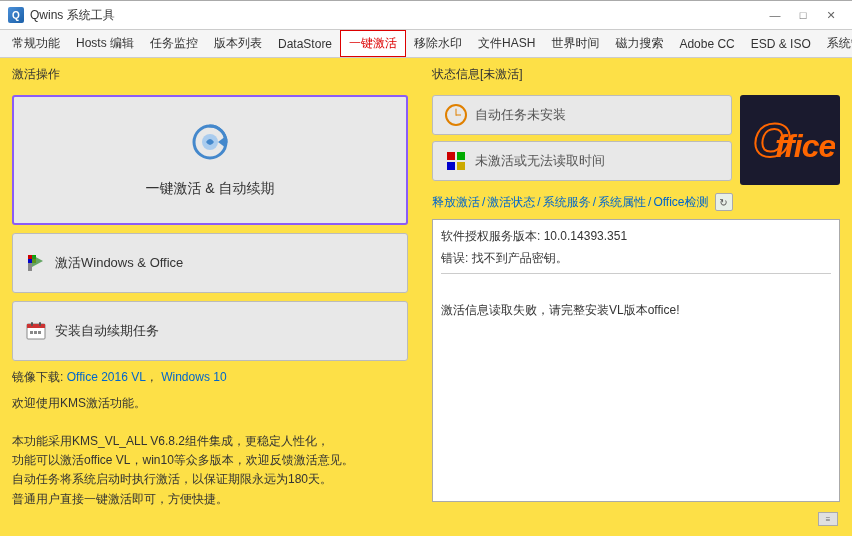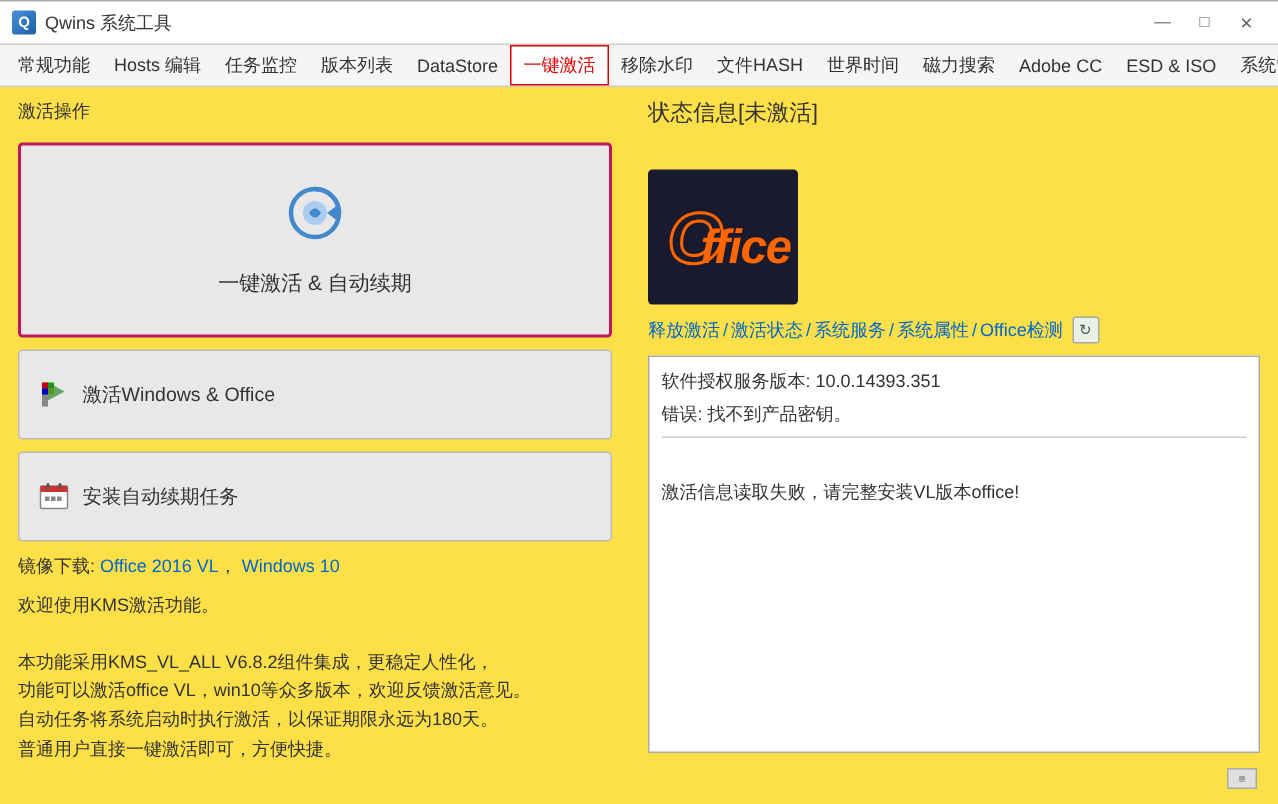--- a/index.html
+++ b/index.html
@@ -92,21 +92,21 @@
       display: flex;
       flex-direction: column;
       gap: 8px;
     }
     .section-title {
       font-size: 12px;
       color: #333;
       margin-bottom: 4px;
     }
     .activate-box {
-      border: 2px solid #be185d;
+      border: 2px solid #8b5cf6;
       background: #e8e8e8;
       border-radius: 3px;
       display: flex;
       flex-direction: column;
       align-items: center;
       justify-content: center;
       padding: 18px;
       cursor: pointer;
       gap: 18px;
       height: 142px;
@@ -151,23 +151,23 @@
 
     
     .right-panel {
       flex: 1;
       padding: 8px 12px;
       display: flex;
       flex-direction: column;
       gap: 8px;
     }
     .status-header {
-      font-size: 15px;
-      color: #333;
-      margin-bottom: 20px;
+      font-size: 12px;
+      color: #333;
+      margin-bottom: 4px;
     }
 
     .status-btn {
       background: #e8e8e8;
       border: 1px solid #bbb;
       border-radius: 3px;
       padding: 8px 12px;
       display: flex;
       align-items: center;
       gap: 8px;
@@ -374,20 +374,37 @@
       <br>
       <p>本功能采用KMS_VL_ALL V6.8.2组件集成，更稳定人性化，<br>功能可以激活office VL，win10等众多版本，欢迎反馈激活意见。<br>自动任务将系统启动时执行激活，以保证期限永远为180天。<br>普通用户直接一键激活即可，方便快捷。</p>
       <br>
     </div>
   </div>
 
   <div class="right-panel">
     <div class="status-header">状态信息[未激活]</div>
 
     <div class="status-area">
+      <div class="status-buttons">
+
+        <div class="status-btn">
+          <div class="clock-icon"></div>
+          <span>自动任务未安装</span>
+        </div>
+
+        <div class="status-btn">
+          <svg width="22" height="22" viewBox="0 0 22 22">
+            <rect x="2" y="2" width="8" height="8" fill="#cc0000"></rect>
+            <rect x="12" y="2" width="8" height="8" fill="#00aa00"></rect>
+            <rect x="2" y="12" width="8" height="8" fill="#0000cc"></rect>
+            <rect x="12" y="12" width="8" height="8" fill="#ccaa00"></rect>
+          </svg>
+          <span>未激活或无法读取时间</span>
+        </div>
+      </div>
 
       <div class="office-logo">
         <span class="office-text">
           <svg width="90" height="70" viewBox="0 0 90 70">
             <rect width="90" height="70" fill="#1a1a2e"></rect>
 
             <text x="8" y="55" font-size="48" font-weight="bold" font-style="italic" font-family="Arial, sans-serif" fill="none" stroke="#ff6600" stroke-width="2">O</text>
             <text x="30" y="55" font-size="32" font-weight="bold" font-family="Arial, sans-serif" fill="#ff6600">ffice</text>
           </svg>
         </span>

